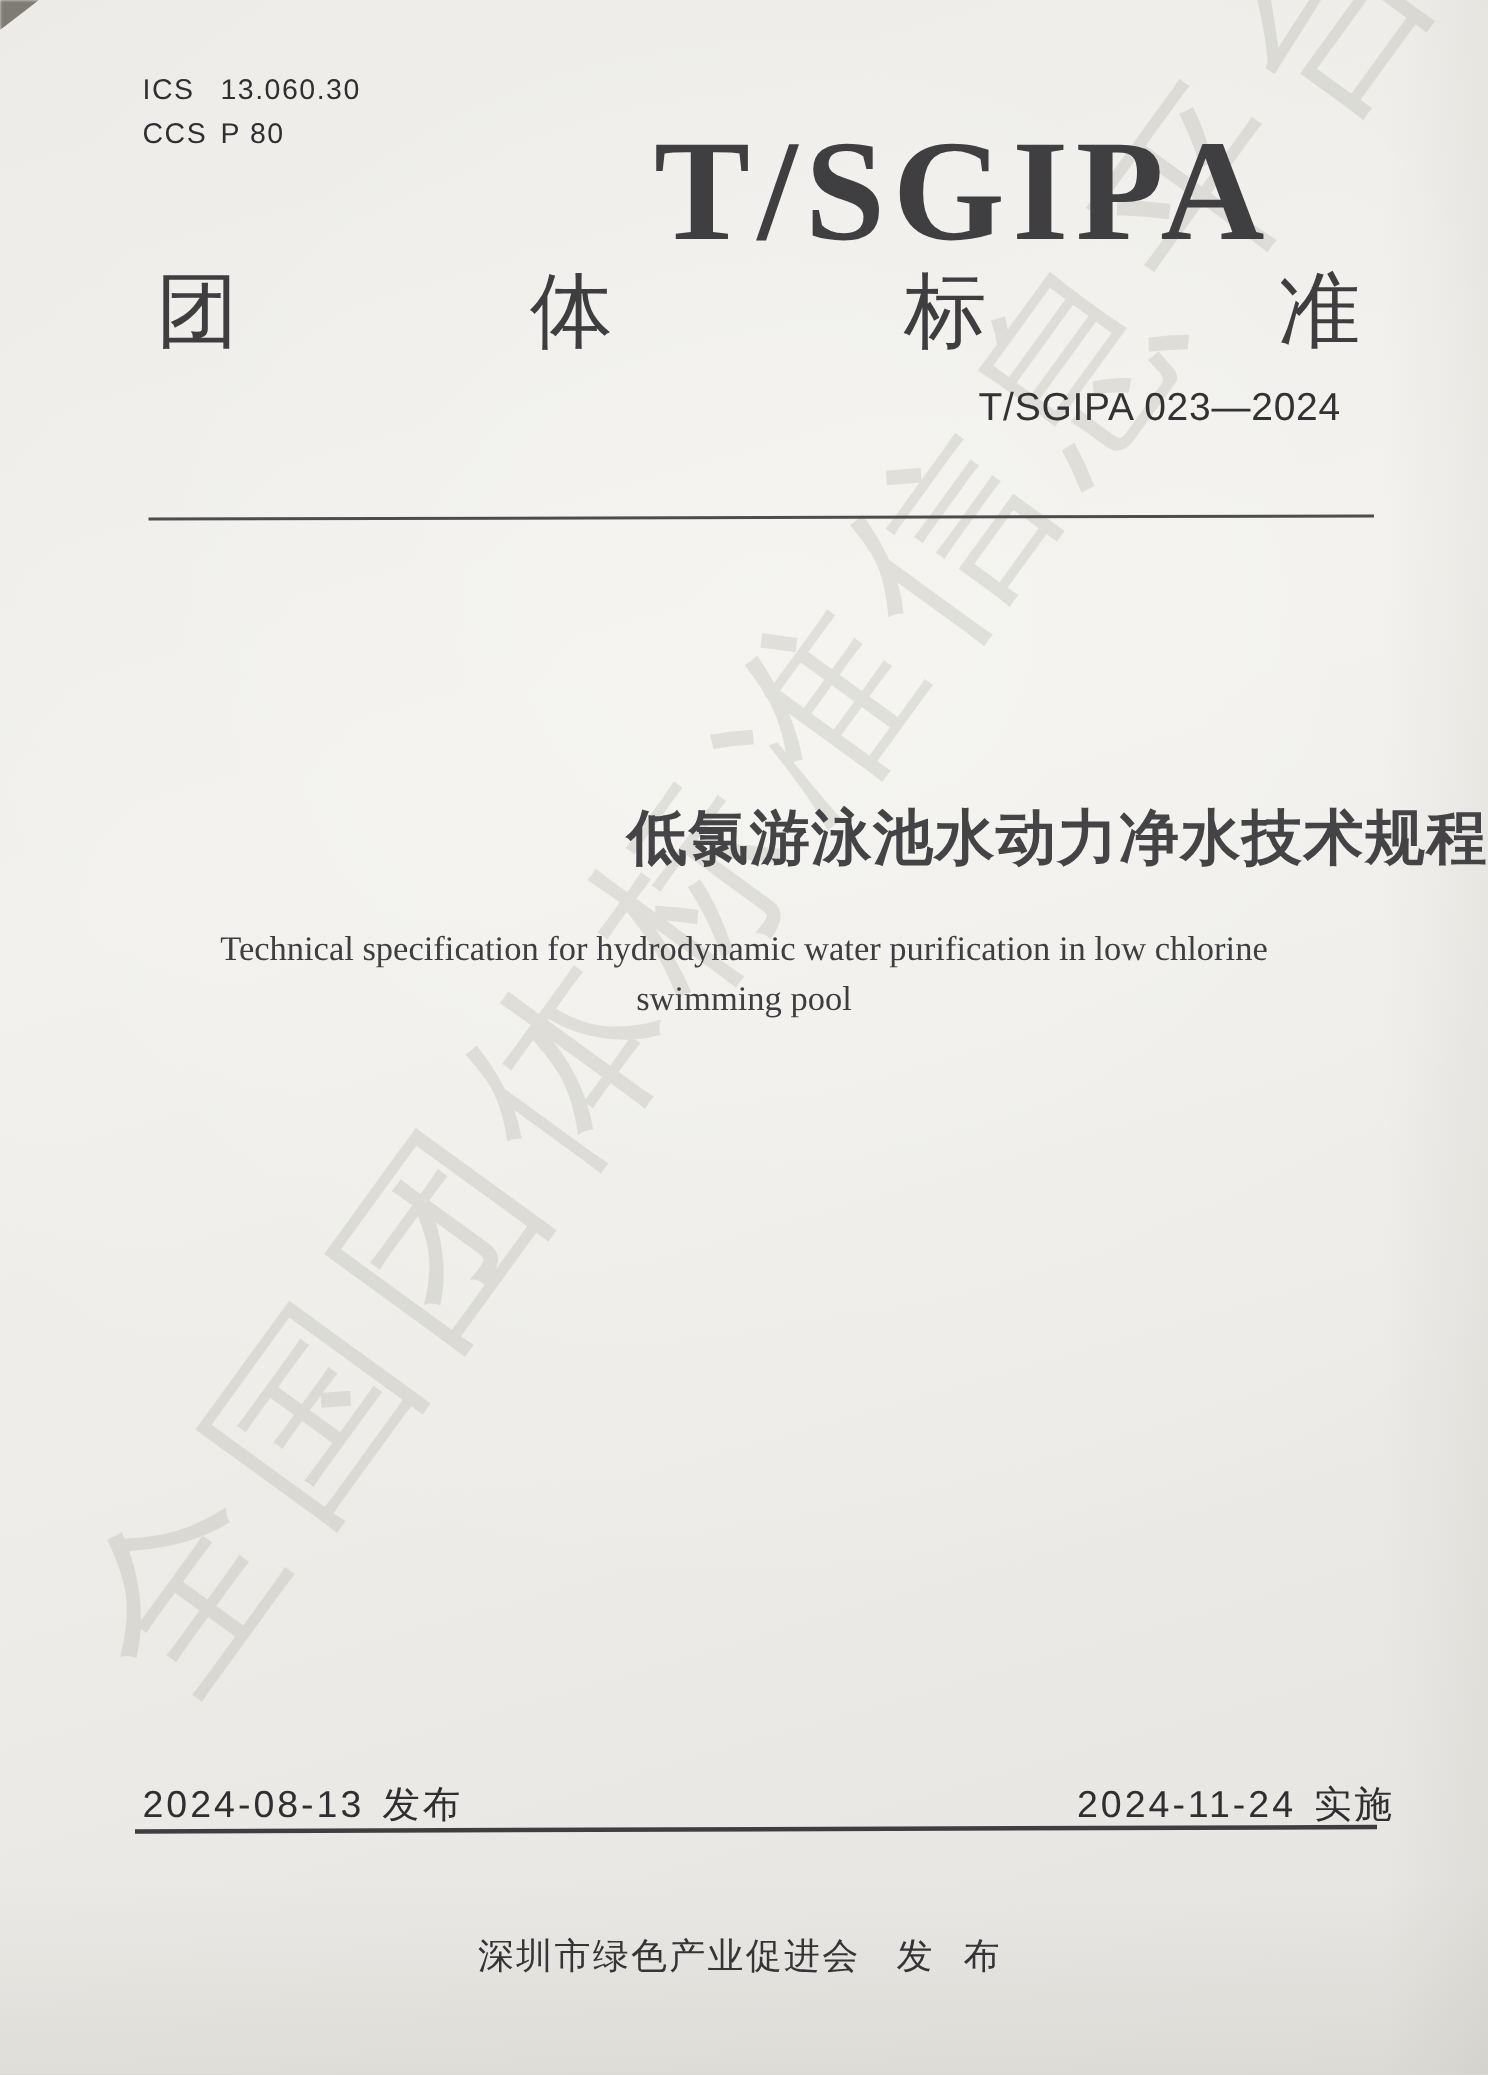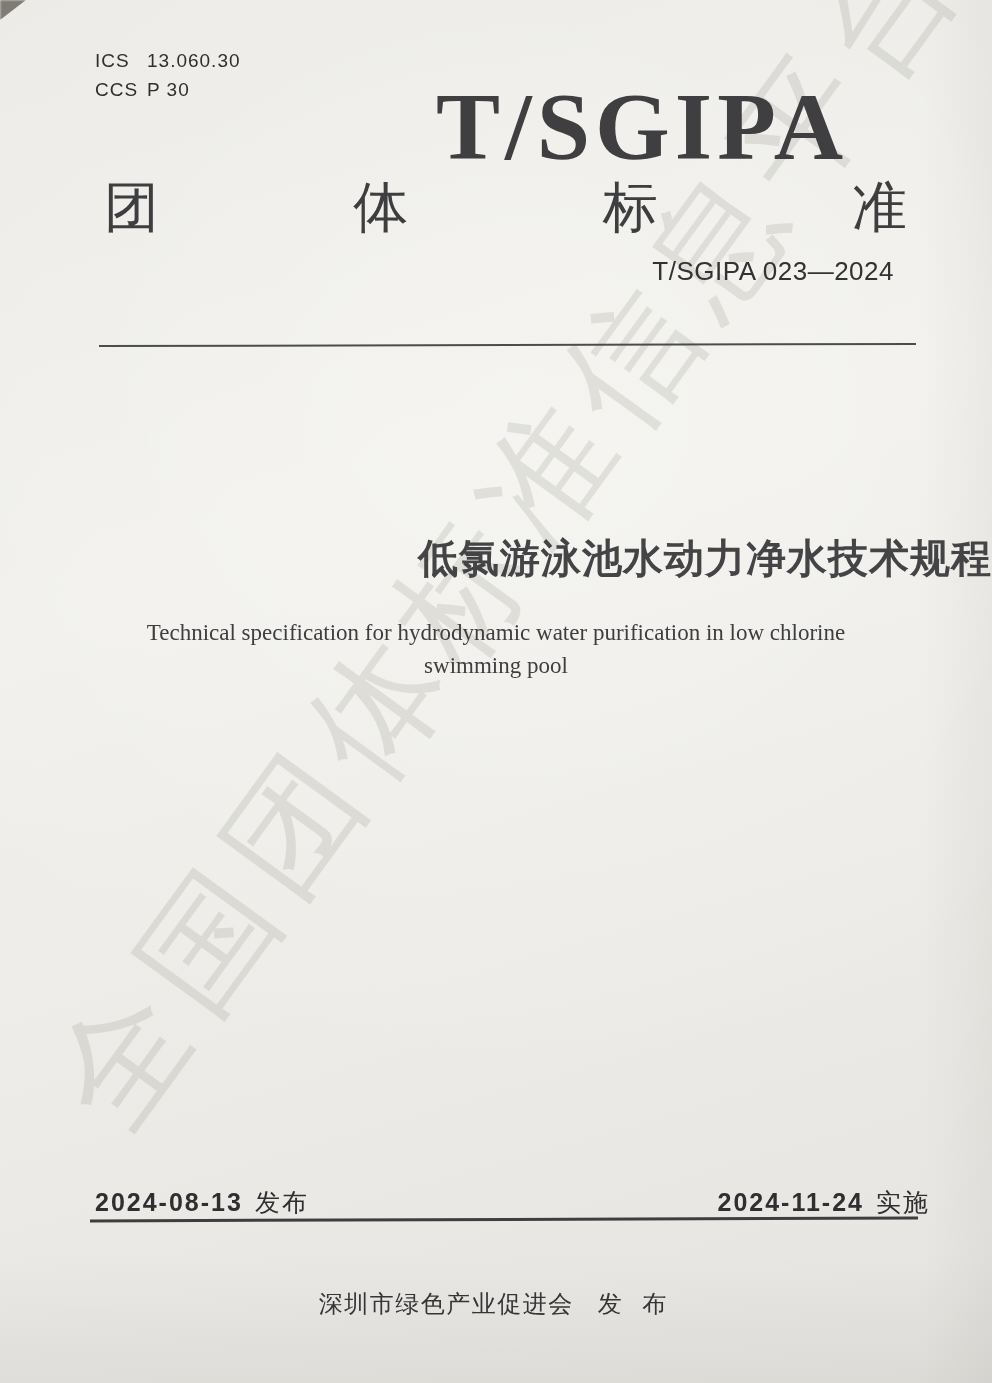--- a/index.html
+++ b/index.html
@@ -85,21 +85,21 @@
     position: absolute; left: 0; right: 0; top: 616px;
     text-align: center;
     font-family: "Liberation Serif", serif;
     font-size: 23px; line-height: 33px; color: #3e3e41;
   }
   .dates-row {
     position: absolute; left: 95px; right: 62px; top: 1186px;
     display: flex; justify-content: space-between;
     font-size: 25px; color: #2f2f31;
   }
-  .date-value { letter-spacing: 2px; font-weight: bold; }
+  .date-value { letter-spacing: 2px; }
   .date-label { margin-left: 12px; letter-spacing: 2px; }
   .rule-bottom {
     position: absolute; left: 90px; top: 1218px; width: 828px; height: 3px;
     background: #3e3e41;
     transform: rotate(-0.2deg);
   }
   .publisher-row {
     position: absolute; left: 0; right: 0; top: 1288px;
     text-align: center;
     font-size: 24px; letter-spacing: 1.5px; color: #353537;
@@ -118,21 +118,21 @@
   <div class="shade-right"></div>
   <div class="shade-bottom"></div>
 
   <div class="watermark">全国团体标准信息平台</div>
 
   <div class="ics-block">
     <div class="ics-row">
       <span class="code-label">ICS</span><span class="code-value">13.060.30</span>
     </div>
     <div class="ics-row">
-      <span class="code-label">CCS</span><span class="code-value">P 30</span>
+      <span class="code-label">CCS</span><span class="code-value">P 80</span>
     </div>
   </div>
 
   <div class="org-code">T/SGIPA</div>
 
   <div class="doc-type-row">
     <span>团</span>
     <span>体</span>
     <span>标</span>
     <span>准</span>

